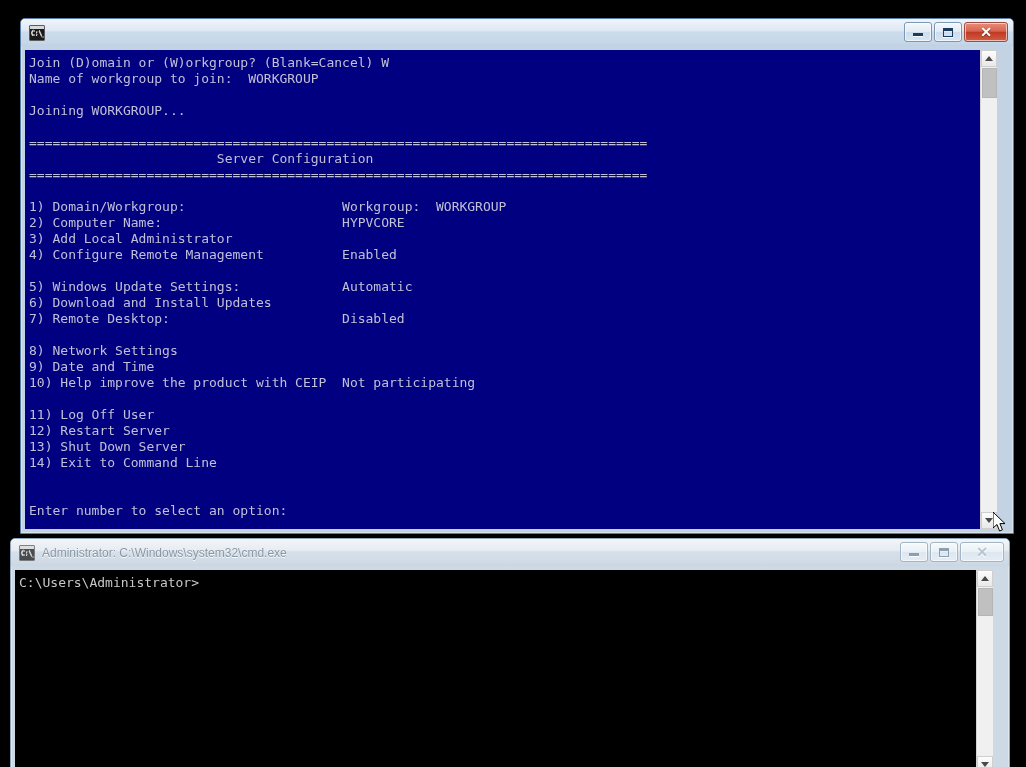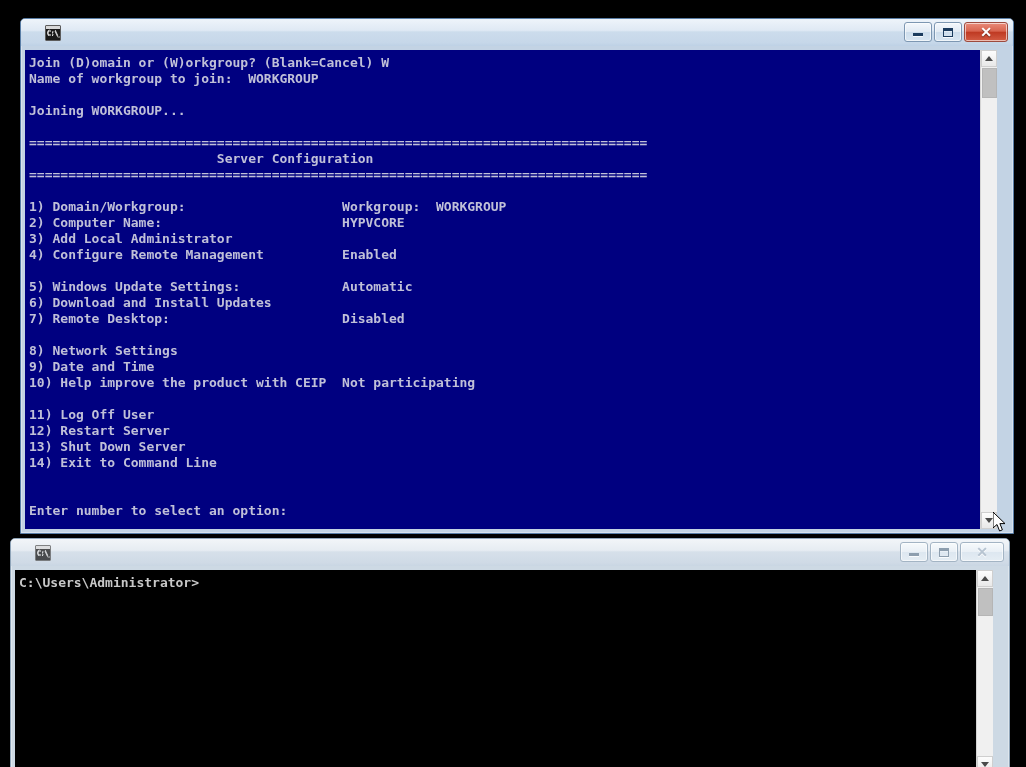--- a/index.html
+++ b/index.html
@@ -39,21 +39,21 @@
     height: 27px;
     border-radius: 4px 4px 0 0;
     background: linear-gradient(to bottom,
         #eef4fa 0%,
         #dfe9f4 42%,
         #ccdcec 48%,
         #c6d7e9 88%,
         #bed1e5 100%);
     display: flex;
     align-items: center;
-    padding-left: 24px;
+    padding-left: 8px;
     overflow: hidden;
   }
   .window.inactive .titlebar {
     background: linear-gradient(to bottom,
         #f2f5f8 0%,
         #e6ecf2 42%,
         #d6e0ea 48%,
         #cfdae6 88%,
         #c9d6e3 100%);
   }
@@ -198,21 +198,20 @@
   
   .client {
     position: absolute;
     left: 0;
     right: 0;
     top: 27px;
     bottom: 0;
     padding: 4px 16px 4px 4px;
     box-sizing: border-box;
     display: flex;
-    font-weight: bold;
   }
   .console-wrap {
     position: relative;
     flex: 1 1 auto;
     display: flex;
     min-width: 0;
   }
   .console {
     flex: 1 1 auto;
     min-width: 0;
@@ -351,20 +350,21 @@
     </div>
   </div>
 
   <div class="window inactive" id="win2" style="left:10px; top:538px; width:1000px; height:240px;">
 
     <div class="titlebar">
       <div class="titlebar-icon">
         <div class="icon-body"></div>
         <div class="icon-text">C:\_</div>
       </div>
+      <div class="titlebar-text">Administrator: C:\Windows\system32\cmd.exe</div>
 
       <div class="titlebar-buttons">
         <div class="tb-btn">
           <span class="glyph-min"></span>
         </div>
         <div class="tb-btn">
           <span class="glyph-max"></span>
         </div>
         <div class="tb-btn close">
           <span class="glyph-close">✕</span>

